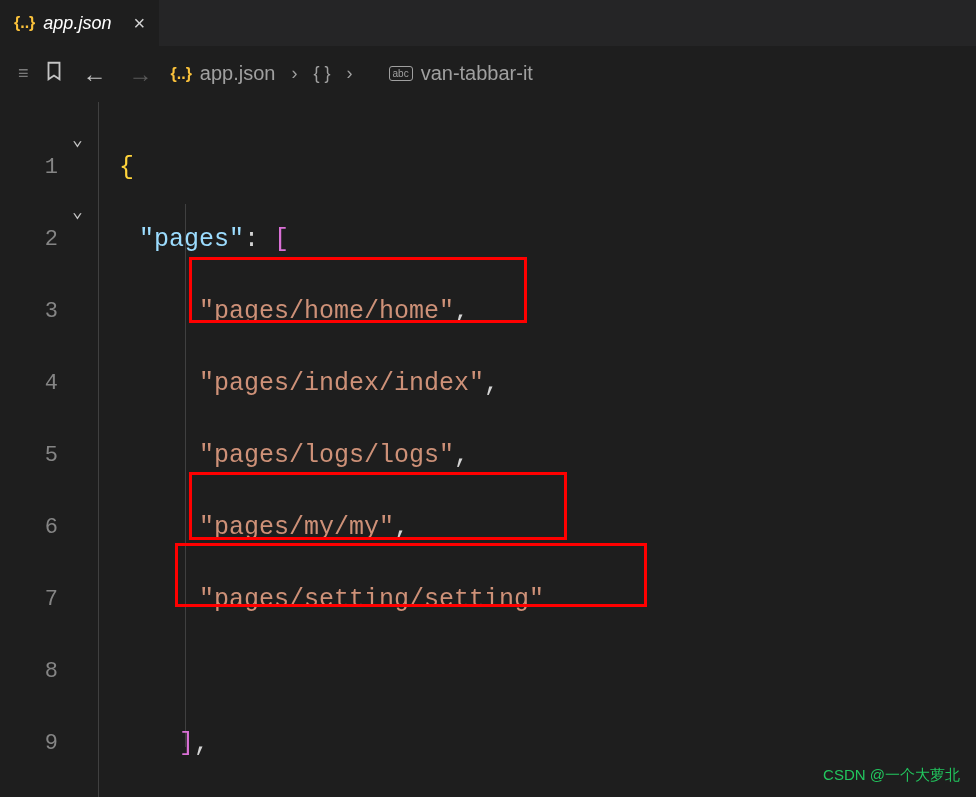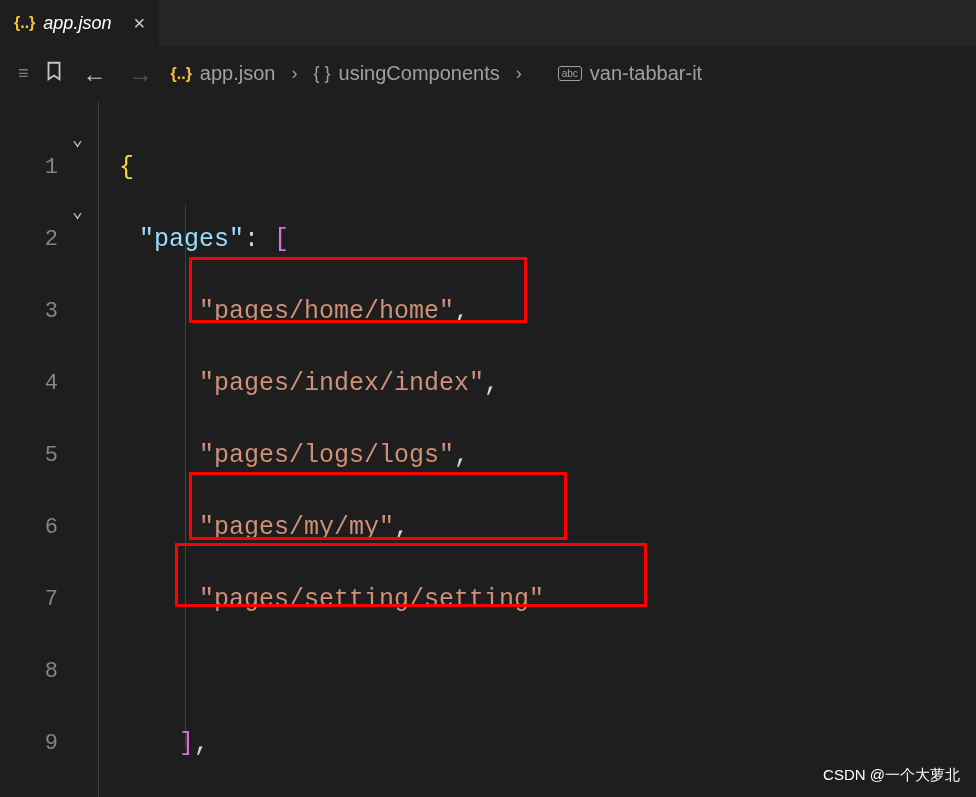--- a/index.html
+++ b/index.html
@@ -176,21 +176,21 @@
       border: 3px solid #ff0000;
       pointer-events: none;
       z-index: 5;
     }
     .watermark {
       position: absolute;
       bottom: 12px;
       right: 16px;
       font-family: sans-serif;
       font-size: 15px;
-      color: #ffffff;
+      color: #22c55e;
       text-align: right;
     }
   </style>
 </head>
 <body>
 
 <div class="tab-bar">
   <div class="tab">
     <span class="tab-icon">{..}</span>
     <span>app.json</span>
@@ -208,21 +208,20 @@
   </span>
   <span class="nav-arrow">←</span>
   <span class="nav-arrow disabled">→</span>
   <div class="crumb">
     <span class="crumb-icon-json">{..}</span>
     <span>app.json</span>
   </div>
   <span class="crumb-sep">›</span>
   <div class="crumb">
     <span class="crumb-icon-braces">{ }</span>
-    <span>usingComponents</span>
   </div>
   <span class="crumb-sep">›</span>
   <div class="crumb">
     <span class="crumb-icon-abc">abc</span>
     <span>van-tabbar-it</span>
   </div>
 </div>
 
 <div class="editor">
   <div class="gutter">

